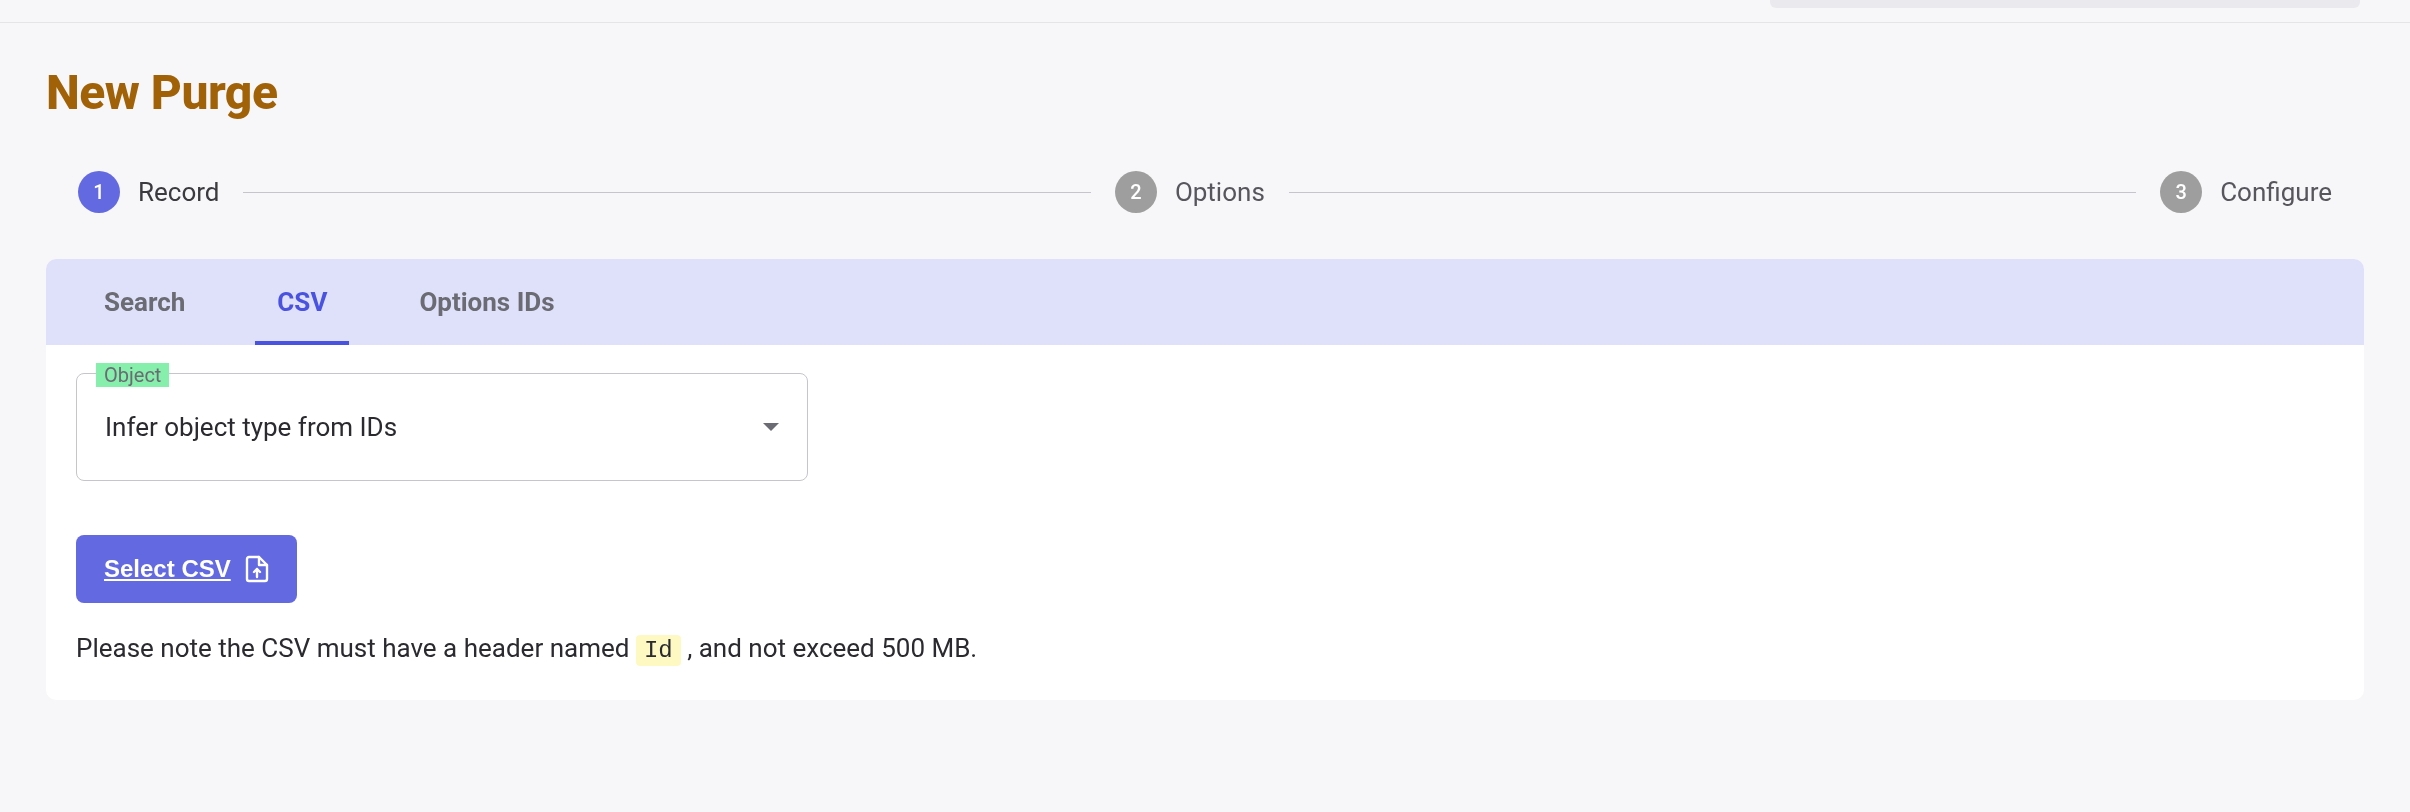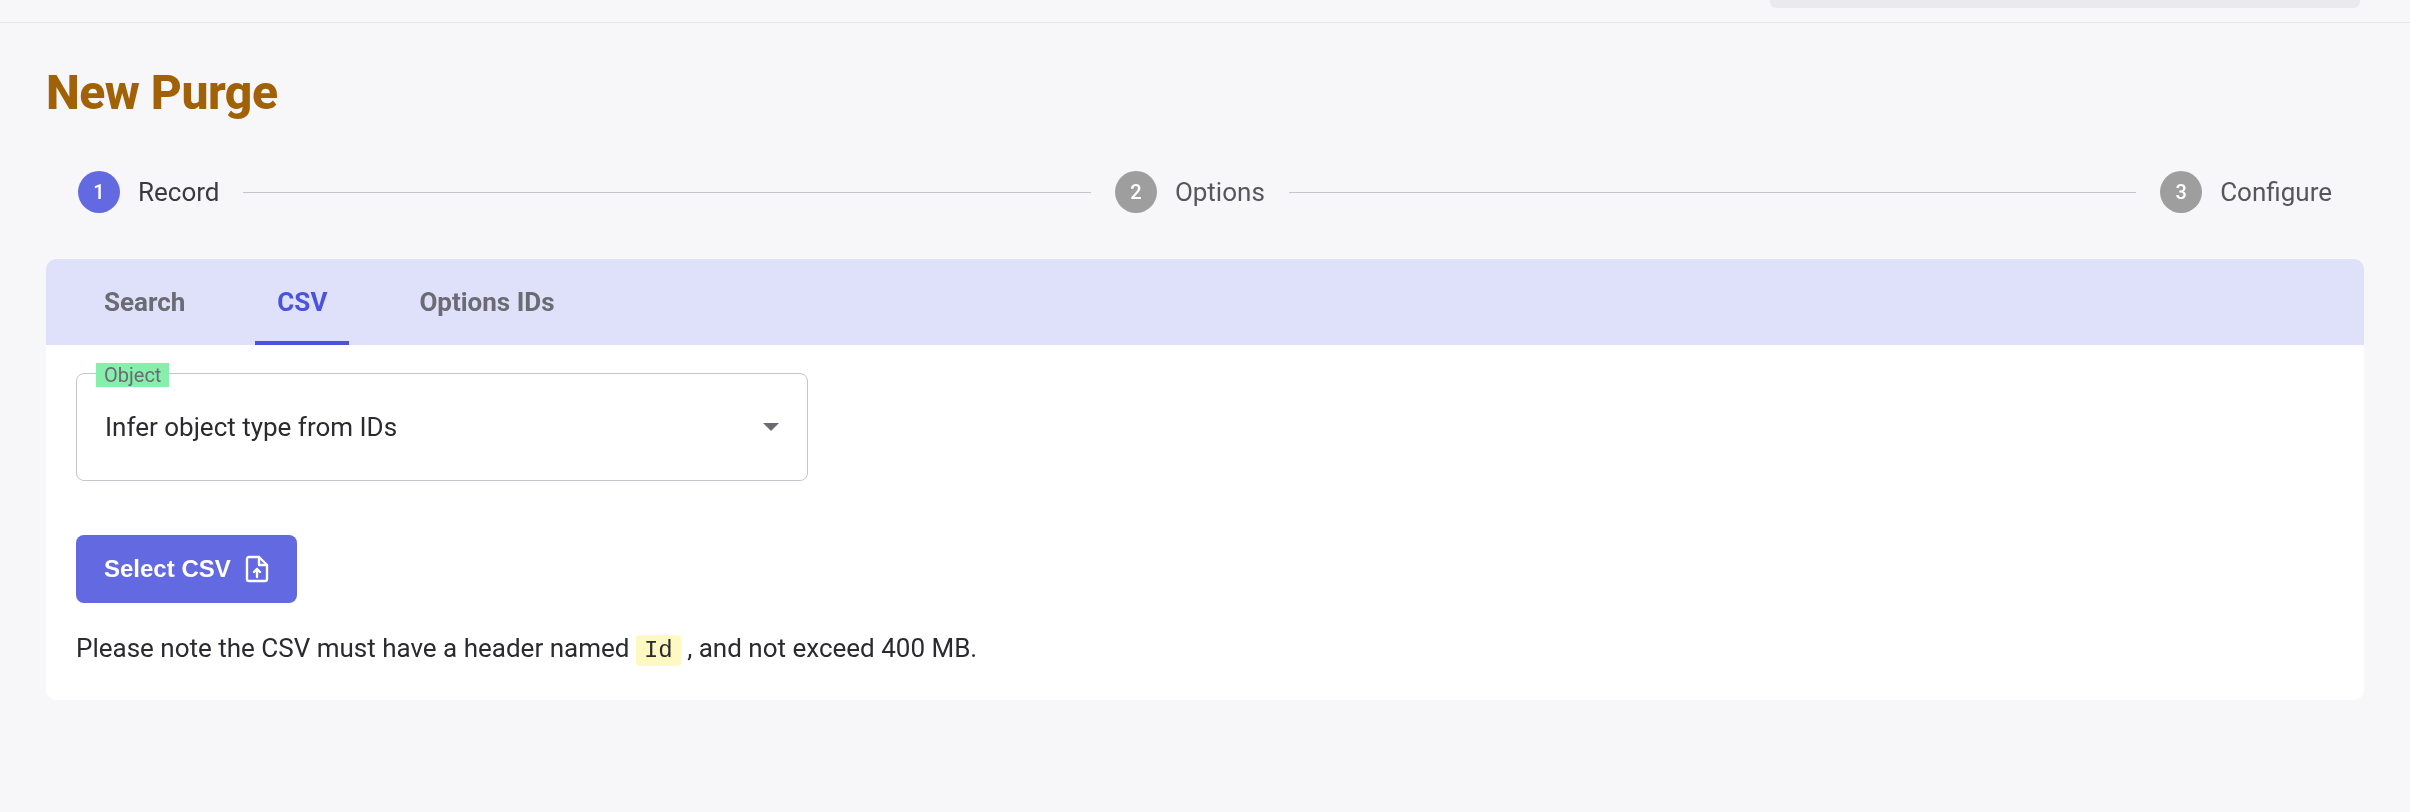--- a/index.html
+++ b/index.html
@@ -152,20 +152,21 @@
       color: #fff;
       border: none;
       border-radius: 8px;
       padding: 20px 28px;
       font-size: 24px;
       font-weight: 700;
       display: inline-flex;
       align-items: center;
       gap: 14px;
       cursor: pointer;
+      text-decoration: underline;
     }
     .upload-icon {
       width: 24px;
       height: 28px;
       display: inline-block;
     }
     .helper-text {
       margin-top: 30px;
       font-size: 26px;
       color: #2a2a2f;
@@ -227,17 +228,17 @@
             <path d="M14 2 H4 a2 2 0 0 0 -2 2 v20 a2 2 0 0 0 2 2 h16 a2 2 0 0 0 2 -2 V10 z"></path>
             <path d="M14 2 v8 h8"></path>
             <path d="M12 22 v-8"></path>
             <path d="M9 17 l3 -3 l3 3"></path>
           </svg>
         </span>
       </button>
 
       <p class="helper-text">
         <span>Please note the CSV must have a header named </span>
-        <code>Id</code><span> , and not exceed 400 MB.</span>
+        <code>Id</code><span> , and not exceed 500 MB.</span>
       </p>
     </div>
   </div>
 </div>
 
 </body></html>

